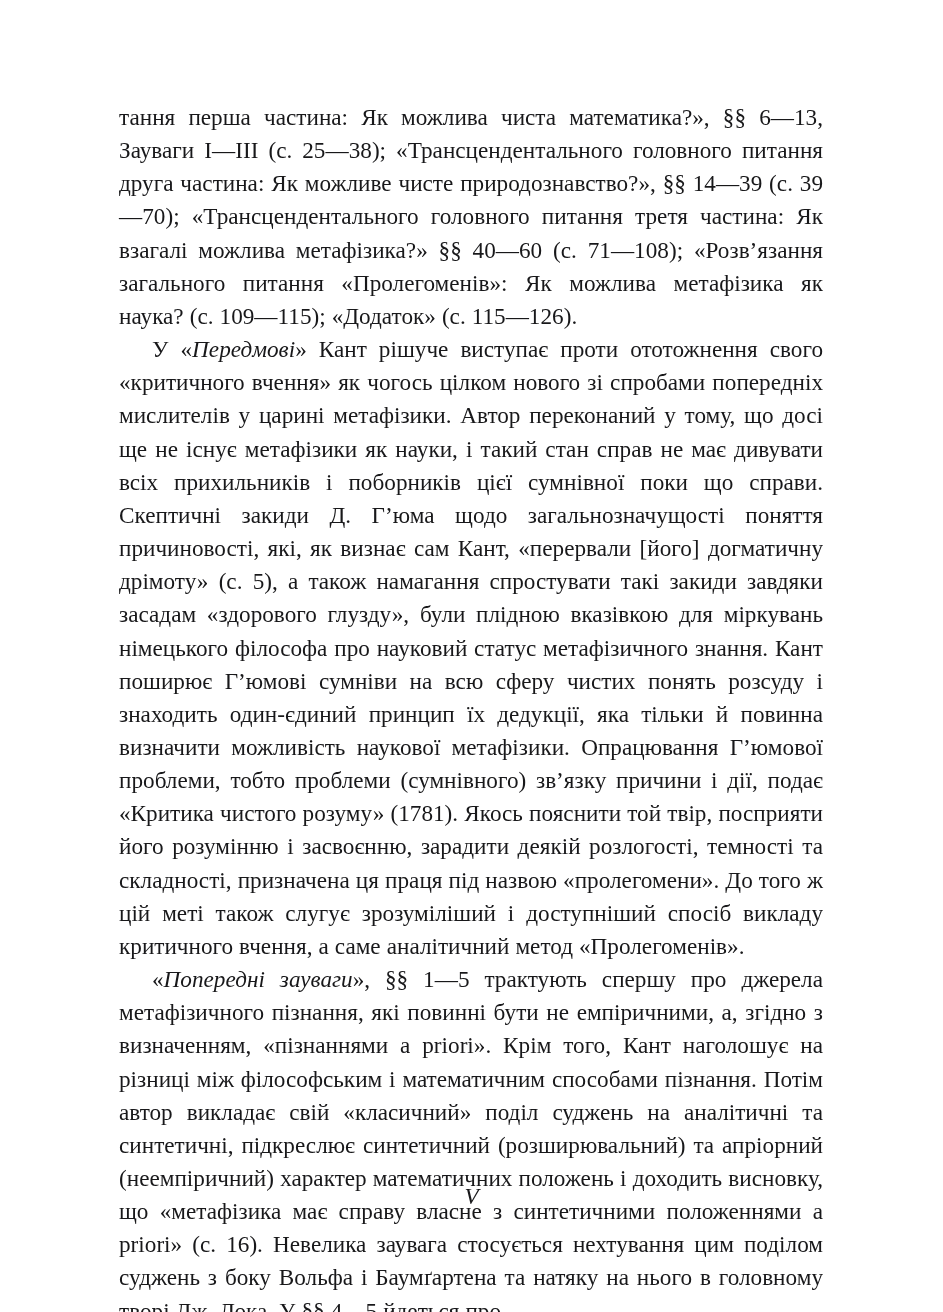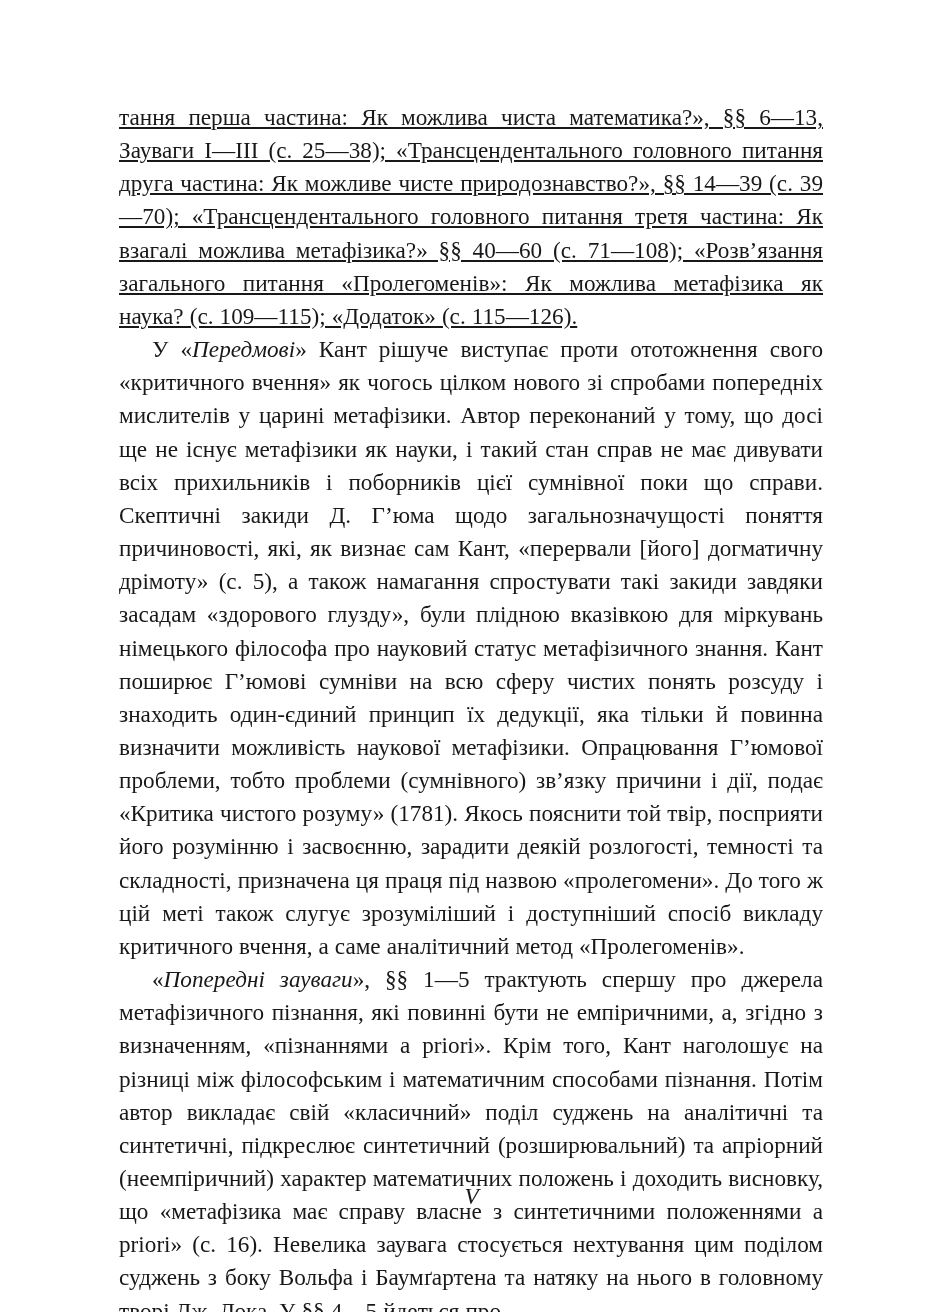--- a/index.html
+++ b/index.html
@@ -31,21 +31,20 @@
     letter-spacing: 0.01px;
     word-spacing: 0.2px;
     hyphens: manual;
     -webkit-hyphens: manual;
   }
   .para.indent {
     text-indent: 33px;
   }
   .para.cont {
     text-indent: 0;
-    text-decoration: underline;
   }
   .para em, .ital {
   }
   .folio {
     position: absolute;
     left: 0;
     right: 0;
     top: 1185px;
     text-align: center;
     font-size: 23.2px;

